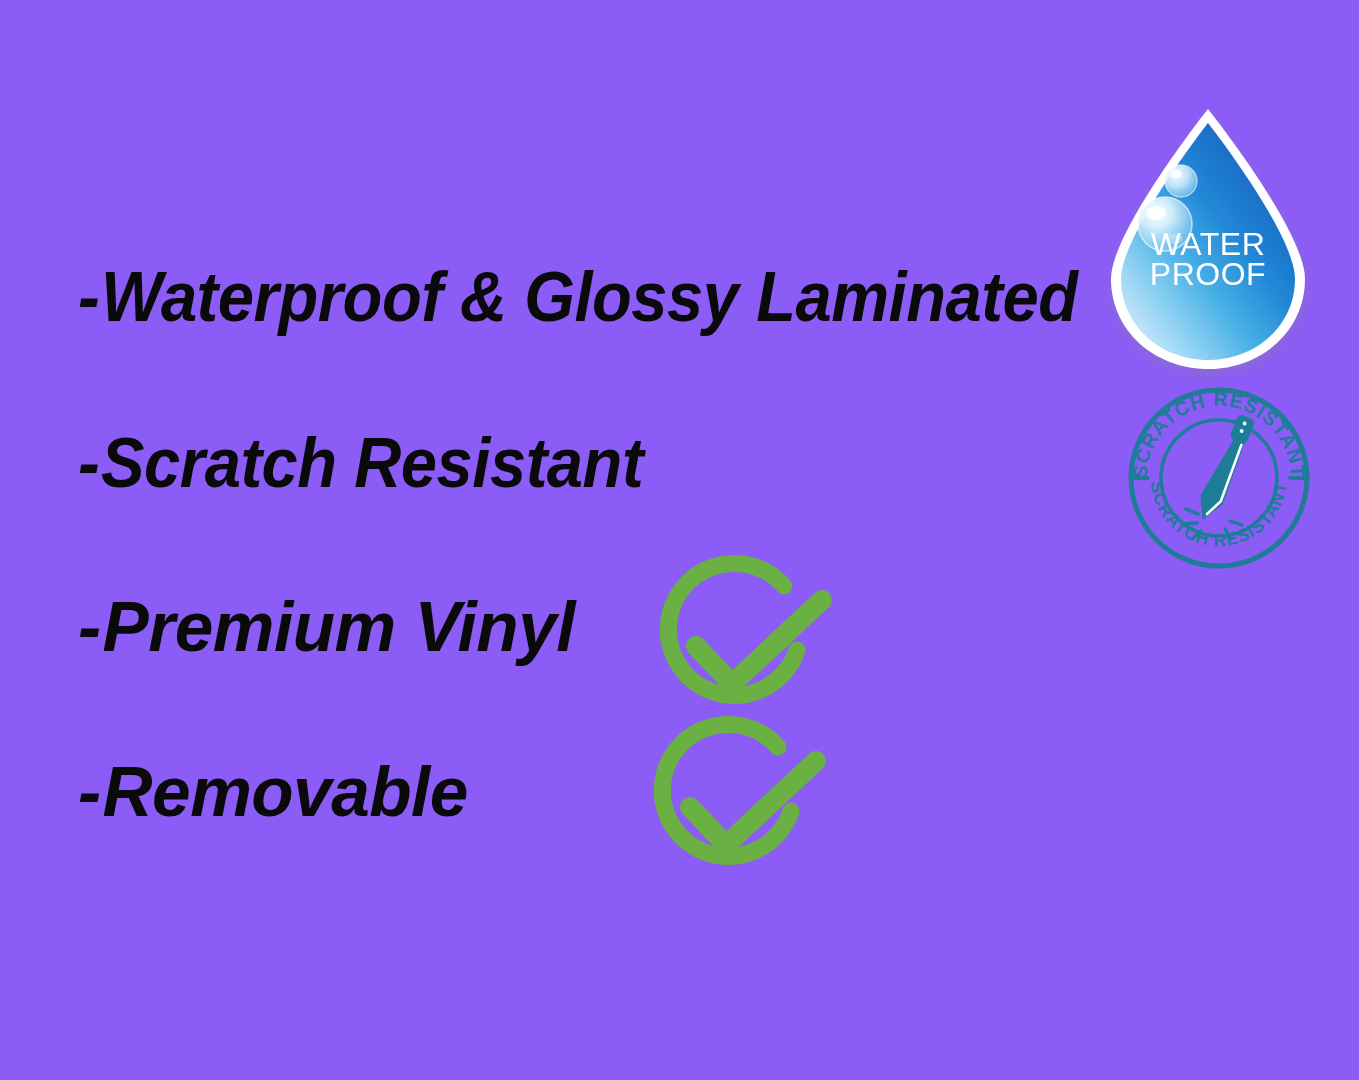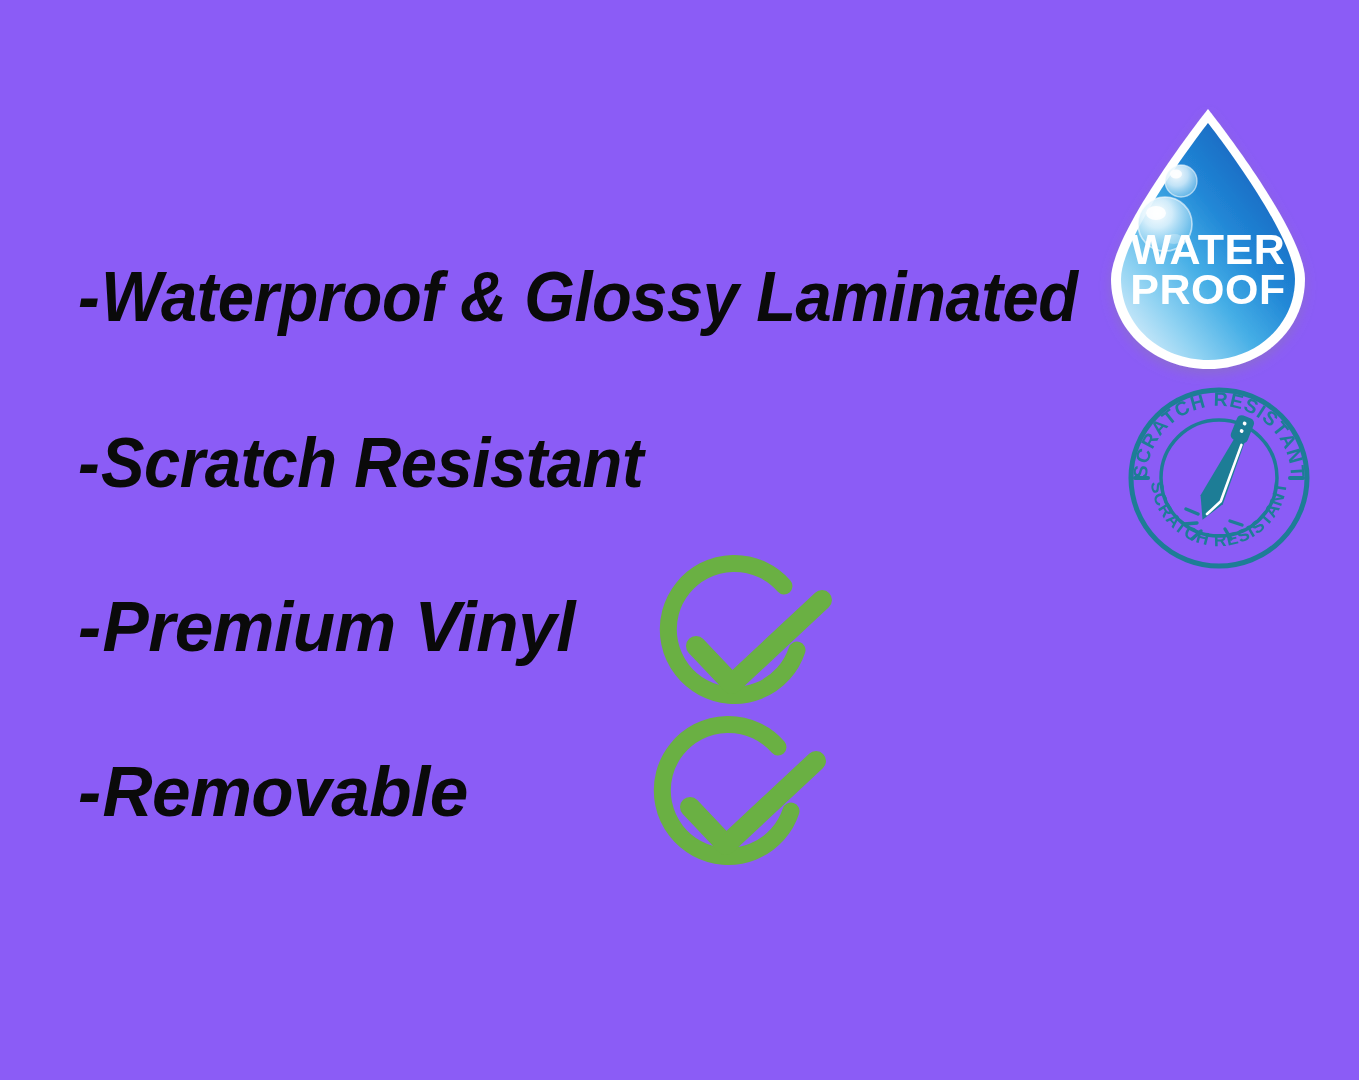--- a/index.html
+++ b/index.html
@@ -91,22 +91,22 @@
     pointer-events: none;
   }
   .wp-text-inner {
     position: absolute;
     left: 0;
     right: 0;
     top: 126px;
     text-align: center;
     color: #ffffff;
     font-family: "Liberation Sans", sans-serif;
-    font-weight: 700;
-    font-size: 43px;
+    font-weight: 400;
+    font-size: 32px;
     line-height: 0.94;
     letter-spacing: 0.5px;
   }
   .wp-text-inner span { display: block; }
 
   
   .scratch-badge {
     position: absolute;
     left: 1124px;
     top: 383px;

